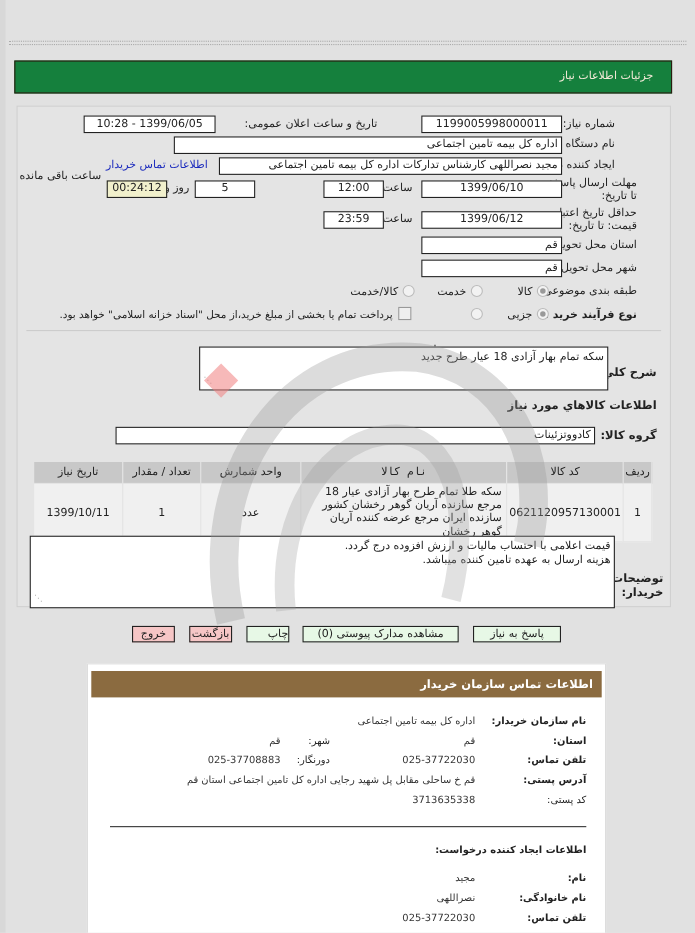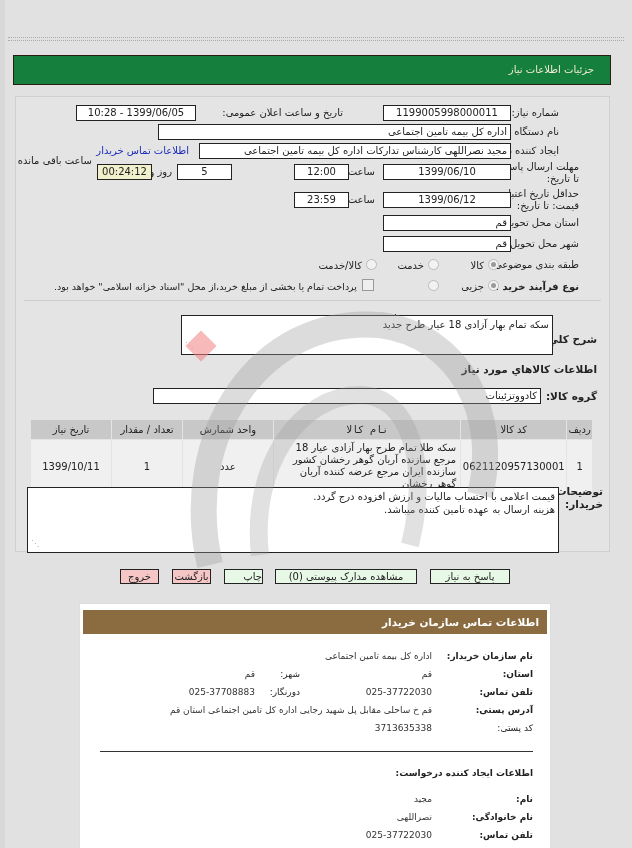--- a/index.html
+++ b/index.html
@@ -144,21 +144,21 @@
 
   <span class="bold-lbl" style="right:12px; top:236px;">شرح کلي نياز:</span>
   <div class="textarea" style="right:56px; top:218px; width:372px; height:40px;">
     <span>سکه تمام بهار آزادی 18 عیار طرح جدید</span>
     <span class="resize-grip">⋰</span>
   </div>
 
   <span class="bold-lbl" style="right:12px; top:266px;">اطلاعات کالاهاي مورد نياز</span>
 
   <span class="bold-lbl" style="right:12px; top:293px;">گروه کالا:</span>
-  <div class="box r" style="right:68px; top:291px; width:388px;">کادووتزئینات</div>
+  <div class="box r" style="right:68px; top:291px; width:436px;">کادووتزئینات</div>
 
   <table class="items">
     <thead>
       <tr>
         <th style="width:20px;">ردیف</th>
         <th style="width:83px;">کد کالا</th>
         <th style="width:185px;font-family:Liberation Mono, monospace;">نام کالا</th>
         <th style="width:90px;">واحد شمارش</th>
         <th style="width:70px;">تعداد / مقدار</th>
         <th style="width:80px;">تاریخ نیاز</th>
@@ -169,21 +169,21 @@
         <td>1</td>
         <td>0621120957130001</td>
         <td style="line-height:12px; padding:2px 4px; text-align:right;">سکه طلا تمام طرح بهار آزادی عیار 18 مرجع سازنده آریان گوهر رخشان کشور سازنده ایران مرجع عرضه کننده آریان گوهر رخشان</td>
         <td>عدد</td>
         <td>1</td>
         <td>1399/10/11</td>
       </tr>
     </tbody>
   </table>
 
-  <span class="bold-lbl" style="right:6px; top:388px; width:40px; white-space:normal; line-height:13px;">توضیحات خریدار:</span>
+  <span class="bold-lbl" style="right:6px; top:423px; width:40px; white-space:normal; line-height:13px;">توضیحات خریدار:</span>
   <div class="textarea" style="right:50px; top:390px; width:532px; height:66px;">
     <div>قیمت اعلامی با احتساب مالیات و ارزش افزوده درج گردد.</div>
     <div>هزینه ارسال به عهده تامین کننده میباشد.</div>
     <span class="resize-grip">⋰</span>
   </div>
 </div>
 
 <div class="btn" style="left:430px; top:569px; width:80px;">پاسخ به نیاز</div>
 <div class="btn" style="left:275px; top:569px; width:142px;">مشاهده مدارک پیوستی (0)</div>
 <div class="btn" style="left:224px; top:569px; width:39px;text-align:right;">چاپ</div>

